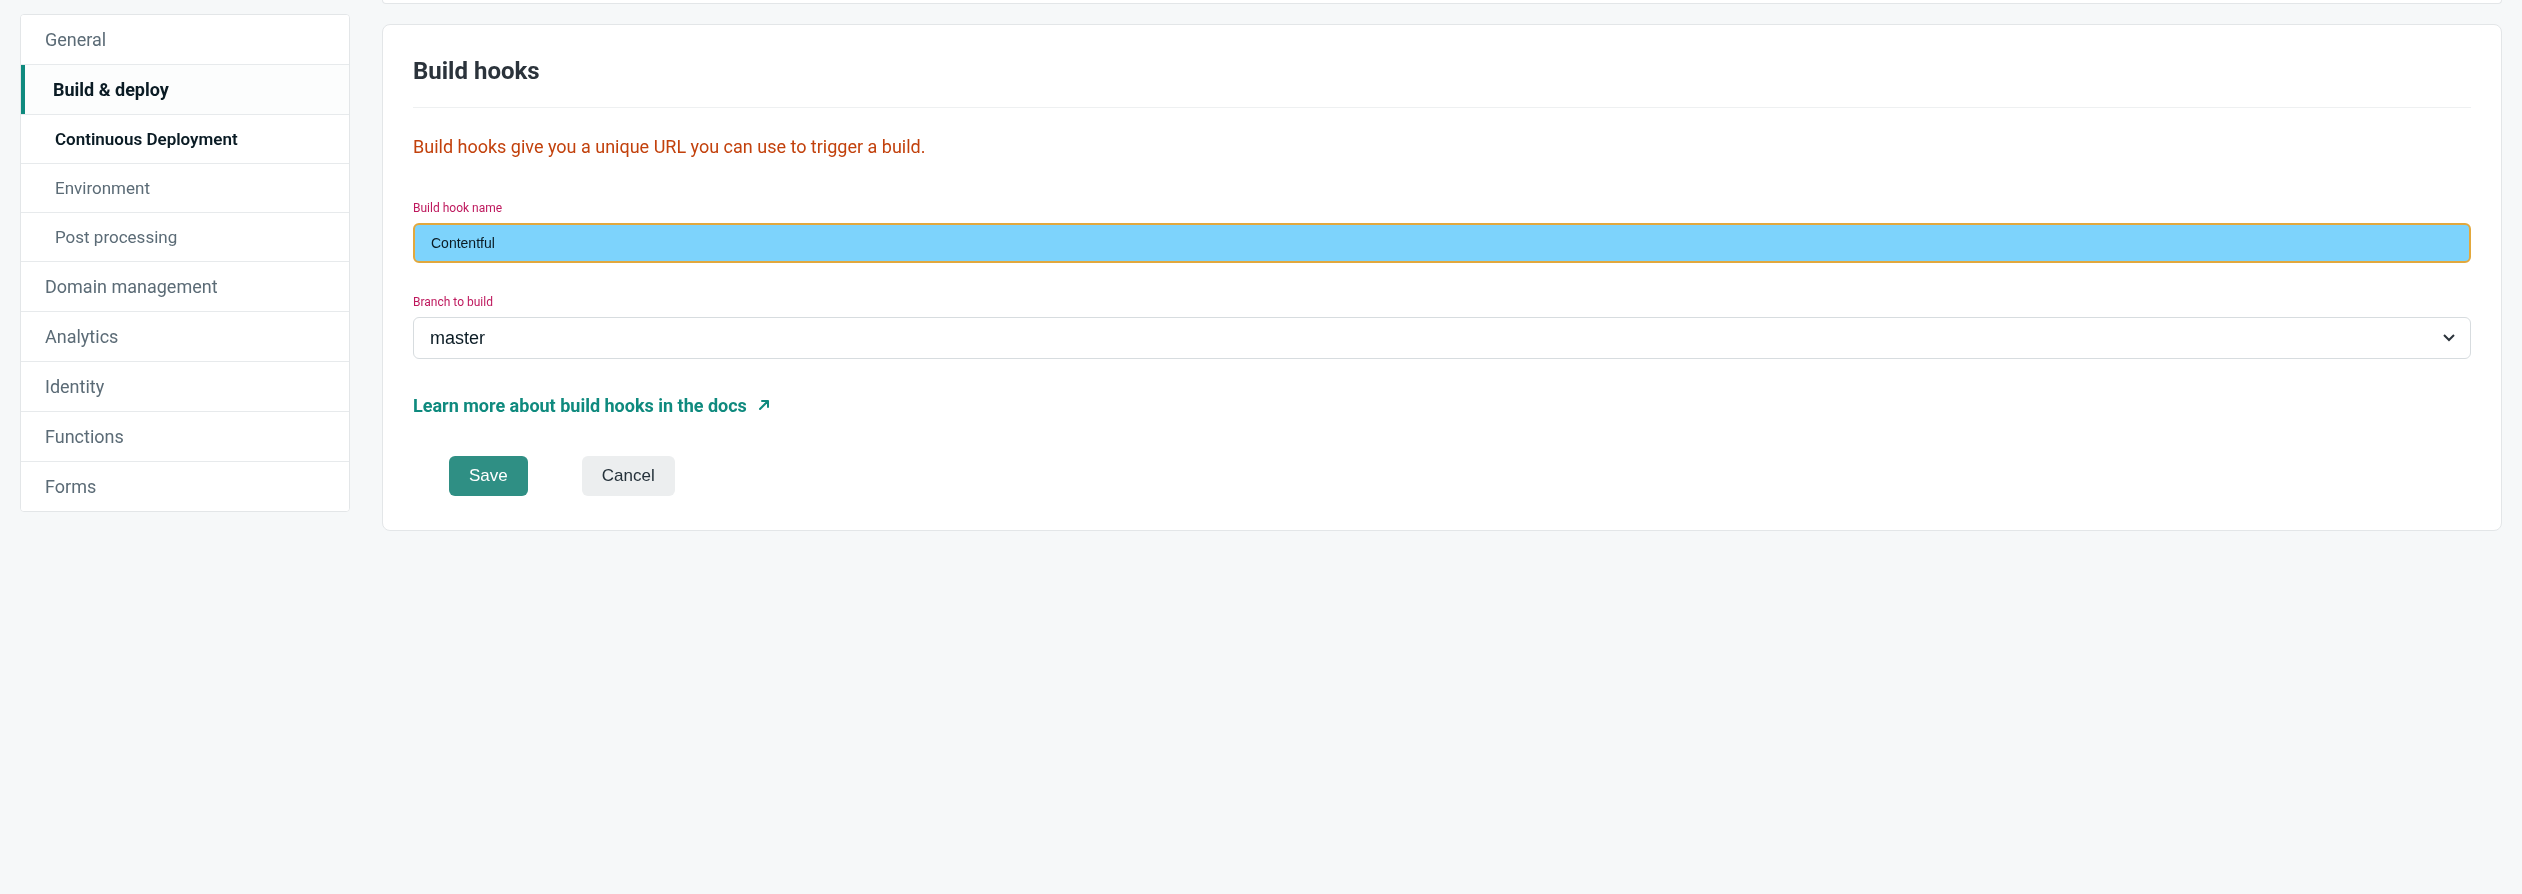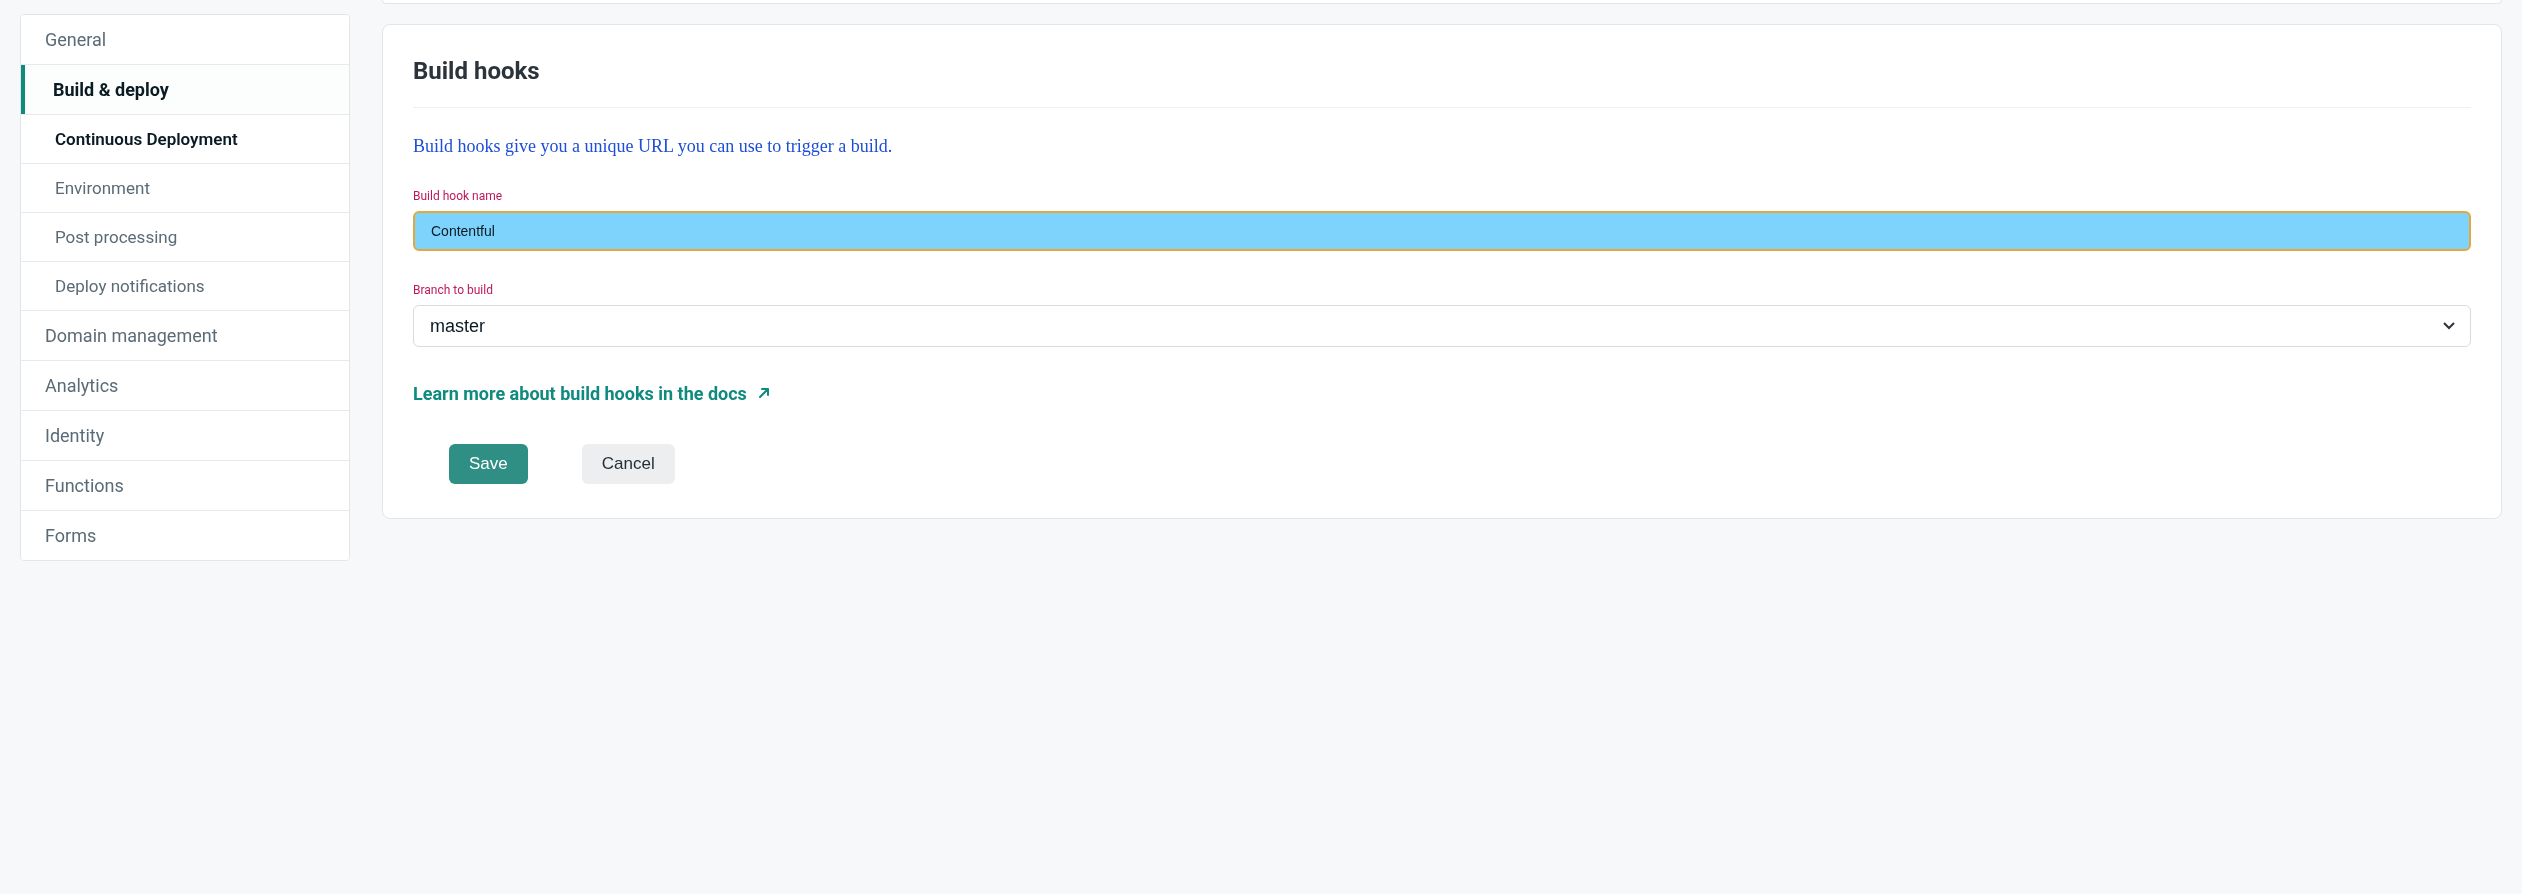--- a/index.html
+++ b/index.html
@@ -82,23 +82,22 @@
     .card-title {
       font-size: 24px;
       font-weight: 700;
       color: #2b333b;
       padding-bottom: 22px;
       border-bottom: 1px solid #eef0f1;
       margin-bottom: 28px;
     }
     .description {
       font-size: 18px;
-      color: #1d4ed8;
-      margin-bottom: 32px;
-      font-family: Liberation Serif, serif;
+      color: #c2410c;
+      margin-bottom: 44px;
     }
     .field-label {
       font-size: 12px;
       color: #be185d;
       margin-bottom: 8px;
     }
     .text-input {
       width: 100%;
       font-size: 14px;
       padding: 10px 16px;
@@ -172,21 +171,20 @@
 <body>
 
 <div class="page">
 
   <nav class="sidebar">
     <div class="nav-item">General</div>
     <div class="nav-item active-parent">Build &amp; deploy</div>
     <div class="nav-sub current">Continuous Deployment</div>
     <div class="nav-sub">Environment</div>
     <div class="nav-sub">Post processing</div>
-    <div class="nav-sub">Deploy notifications</div>
     <div class="nav-item">Domain management</div>
     <div class="nav-item">Analytics</div>
     <div class="nav-item">Identity</div>
     <div class="nav-item">Functions</div>
     <div class="nav-item">Forms</div>
   </nav>
 
   <div class="main">
     <div class="ghost-card"></div>
 

